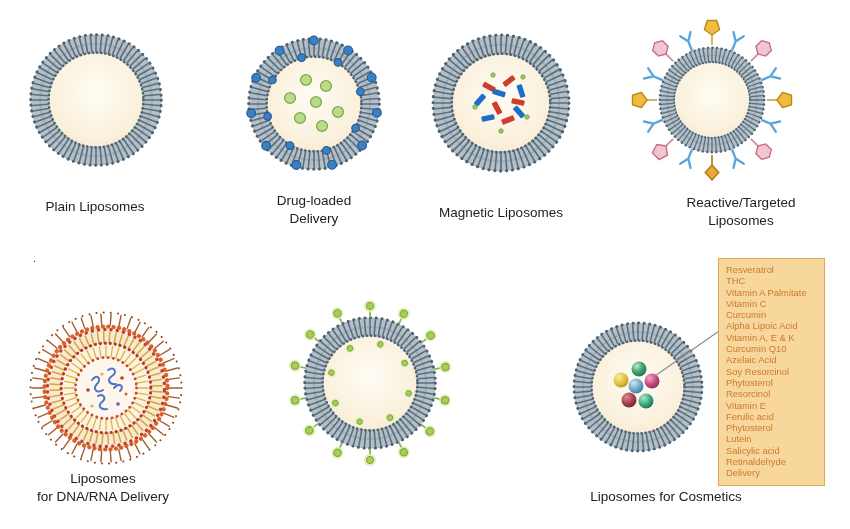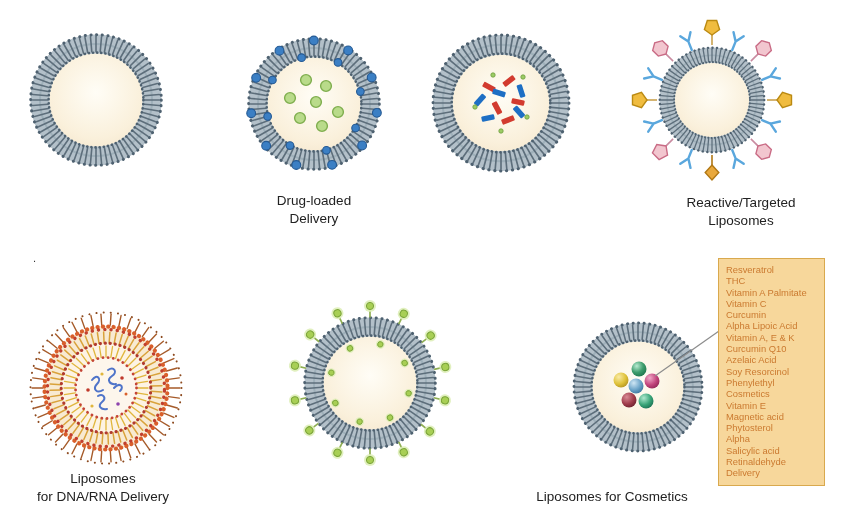--- a/index.html
+++ b/index.html
@@ -159,20 +159,21 @@
         <circle r="2.7" fill="#a8cf55" stroke="#7aa437" stroke-width="0.9"></circle>
       </g>
     </defs>
   </svg>
 
   <figure class="lipo" style="left:26px;top:30px">
     <svg width="140" height="140" viewBox="-70 -70 140 140">
       <use href="#membrane-g"></use>
     </svg>
   </figure>
+  <div class="lipo-label" style="left:15px;top:198px;width:160px">Plain Liposomes</div>
 
   <figure class="lipo" style="left:244px;top:34px">
     <svg width="140" height="140" viewBox="-70 -70 140 140">
       <use href="#membrane-g"></use>
       <g>
           <circle cx="62.88" cy="8.84" r="4.4" fill="#3b7fc4" stroke="#255a94" stroke-width="1.1"></circle>
           <circle cx="48.12" cy="41.43" r="4.4" fill="#3b7fc4" stroke="#255a94" stroke-width="1.1"></circle>
           <circle cx="18.08" cy="60.87" r="4.4" fill="#3b7fc4" stroke="#255a94" stroke-width="1.1"></circle>
           <circle cx="-17.70" cy="60.98" r="4.4" fill="#3b7fc4" stroke="#255a94" stroke-width="1.1"></circle>
           <circle cx="-47.86" cy="41.74" r="4.4" fill="#3b7fc4" stroke="#255a94" stroke-width="1.1"></circle>
@@ -224,20 +225,21 @@
       </g>
       <g fill="#9ccc65" stroke="#6d9c3d" stroke-width="0.8">
         <circle cx="-26" cy="4" r="2.2"></circle>
           <circle cx="-8" cy="-28" r="2.2"></circle>
         <circle cx="26" cy="14" r="2.2"></circle>
           <circle cx="0" cy="28" r="2.2"></circle>
         <circle cx="22" cy="-26" r="2.2"></circle>
       </g>
     </svg>
   </figure>
+  <div class="lipo-label" style="left:411px;top:204px;width:180px">Magnetic Liposomes</div>
 
   <figure class="lipo" style="left:612px;top:0px">
     <svg width="200" height="200" viewBox="-100 -100 200 200">
       <use href="#membrane-g" transform="scale(0.8)"></use>
       <g>
         <use href="#antibody-g" transform="rotate(22) translate(0,53)"></use>
         <use href="#antibody-g" transform="rotate(68) translate(0,53)"></use>
         <use href="#antibody-g" transform="rotate(112) translate(0,53)"></use>
         <use href="#antibody-g" transform="rotate(158) translate(0,53)"></use>
         <use href="#antibody-g" transform="rotate(202) translate(0,53)"></use>
@@ -501,40 +503,40 @@
       <g>
         <circle cx="1" cy="-18" r="7.5" fill="url(#gradGreenS)"></circle>
         <circle cx="-17" cy="-7" r="7.5" fill="url(#gradYellowS)"></circle>
         <circle cx="-2" cy="-1" r="7.5" fill="url(#gradBlueS)"></circle>
         <circle cx="14" cy="-6" r="7.5" fill="url(#gradMagentaS)"></circle>
         <circle cx="-9" cy="13" r="7.5" fill="url(#gradMaroonS)"></circle>
         <circle cx="8" cy="14" r="7.5" fill="url(#gradTealS)"></circle>
       </g>
     </svg>
   </figure>
-  <div class="lipo-label" style="left:522px;top:488px;width:180px">Liposomes for Cosmetics</div>
+  <div class="lipo-label" style="left:576px;top:488px;width:180px">Liposomes for Cosmetics</div>
 
   <svg class="callout-svg" width="80" height="64">
     <line x1="10" y1="60" x2="74" y2="15" stroke="#8c8c8c" stroke-width="1.2"></line>
   </svg>
 
   <div class="ing-box">
       <div class="ing-item">Resveratrol</div>
       <div class="ing-item">THC</div>
       <div class="ing-item">Vitamin A Palmitate</div>
       <div class="ing-item">Vitamin C</div>
       <div class="ing-item">Curcumin</div>
       <div class="ing-item">Alpha Lipoic Acid</div>
       <div class="ing-item">Vitamin A, E &amp; K</div>
       <div class="ing-item">Curcumin Q10</div>
       <div class="ing-item">Azelaic Acid</div>
       <div class="ing-item">Soy Resorcinol</div>
-      <div class="ing-item">Phenylethyl Cosmetics</div>
+      <div class="ing-item">Phytosterol Resorcinol</div>
       <div class="ing-item">Vitamin E</div>
-      <div class="ing-item">Magnetic acid</div>
+      <div class="ing-item">Ferulic acid</div>
       <div class="ing-item">Phytosterol</div>
-      <div class="ing-item">Alpha</div>
+      <div class="ing-item">Lutein</div>
       <div class="ing-item">Salicylic acid</div>
       <div class="ing-item">Retinaldehyde</div>
       <div class="ing-item">Delivery</div>
     </div>
 
 </div>
 
 </body></html>

